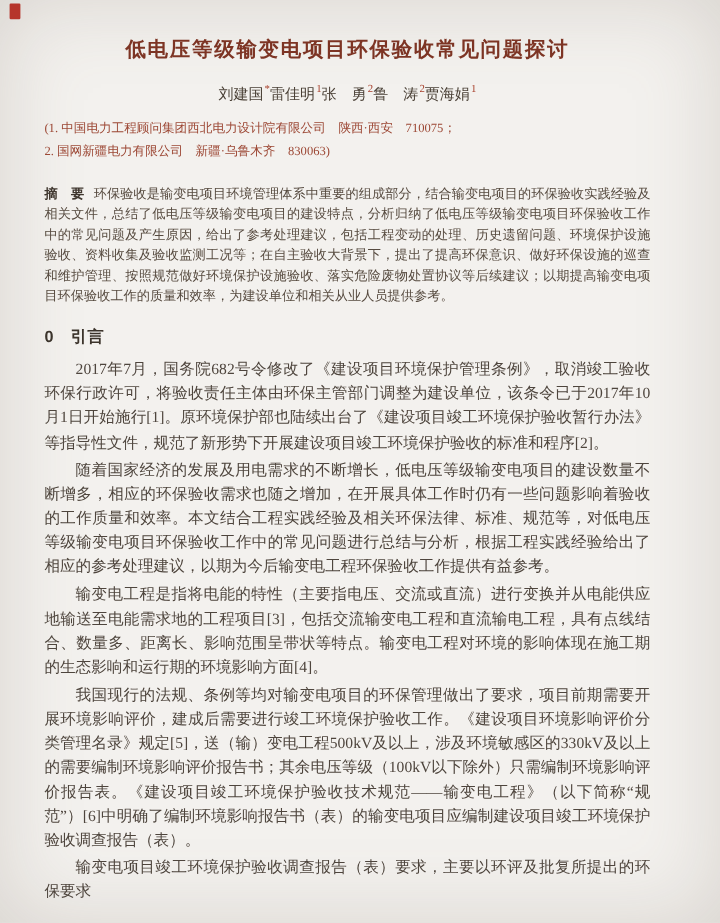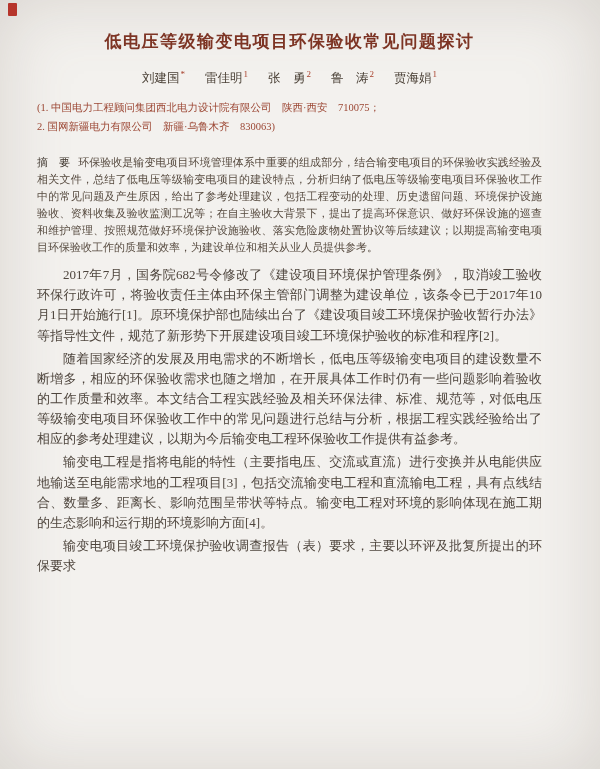--- a/index.html
+++ b/index.html
@@ -18,35 +18,35 @@
   .red-mark{
     position:absolute;left:8px;top:3px;width:9px;height:13px;
     background:#b6352b;border-radius:1px;
   }
   .title{
     font-family:"Liberation Sans","DejaVu Sans",sans-serif;
     font-size:17px;font-weight:bold;text-align:center;
     color:#7d3424;margin:10px 0 16px;letter-spacing:1.5px;
   }
   .authors{
-    display:flex;justify-content:center;gap:20px;
+    display:flex;justify-content:center;
     font-size:12.5px;color:#4a4036;margin-bottom:12px;
   }
   .author{white-space:nowrap;}
   .author sup{color:#a8402c;font-size:9px;margin-left:1px;}
   .affil{
     text-align:left;font-size:10.5px;color:#9c4734;
     line-height:1.75;margin-bottom:18px;font-style:normal;
   }
   .abstract{
     font-size:11px;line-height:1.55;text-align:justify;
     color:#564a3f;margin:0 0 9px;
   }
   .abstract .label{
-    font-weight:normal;color:#3f362e;margin-right:8px;
+    font-weight:bold;color:#3f362e;margin-right:8px;
     font-family:"Liberation Sans","DejaVu Sans",sans-serif;
   }
   .keywords{font-size:11px;margin:0 0 14px;color:#473e35;}
   .keywords .label{
     font-weight:bold;margin-right:10px;color:#3f362e;
     font-family:"Liberation Sans","DejaVu Sans",sans-serif;
   }
   h2.sec{
     font-family:"Liberation Sans","DejaVu Sans",sans-serif;
     font-size:13.5px;font-weight:bold;color:#3c342c;
@@ -75,19 +75,21 @@
   </div>
 
   <div class="affil">
     <div>(1. 中国电力工程顾问集团西北电力设计院有限公司　陕西·西安　710075；</div>
     <div>2. 国网新疆电力有限公司　新疆·乌鲁木齐　830063)</div>
   </div>
 
   <p class="abstract"><span class="label">摘　要</span><span>环保验收是输变电项目环境管理体系中重要的组成部分，结合输变电项目的环保验收实践经验及相关文件，总结了低电压等级输变电项目的建设特点，分析归纳了低电压等级输变电项目环保验收工作中的常见问题及产生原因，给出了参考处理建议，包括工程变动的处理、历史遗留问题、环境保护设施验收、资料收集及验收监测工况等；在自主验收大背景下，提出了提高环保意识、做好环保设施的巡查和维护管理、按照规范做好环境保护设施验收、落实危险废物处置协议等后续建议；以期提高输变电项目环保验收工作的质量和效率，为建设单位和相关从业人员提供参考。</span></p>
 
 
+  <h2 class="sec">0　引言</h2>
   <p class="body-p">2017年7月，国务院682号令修改了《建设项目环境保护管理条例》，取消竣工验收环保行政许可，将验收责任主体由环保主管部门调整为建设单位，该条令已于2017年10月1日开始施行[1]。原环境保护部也陆续出台了《建设项目竣工环境保护验收暂行办法》等指导性文件，规范了新形势下开展建设项目竣工环境保护验收的标准和程序[2]。</p>
   <p class="body-p">随着国家经济的发展及用电需求的不断增长，低电压等级输变电项目的建设数量不断增多，相应的环保验收需求也随之增加，在开展具体工作时仍有一些问题影响着验收的工作质量和效率。本文结合工程实践经验及相关环保法律、标准、规范等，对低电压等级输变电项目环保验收工作中的常见问题进行总结与分析，根据工程实践经验给出了相应的参考处理建议，以期为今后输变电工程环保验收工作提供有益参考。</p>
 
   <p class="body-p">输变电工程是指将电能的特性（主要指电压、交流或直流）进行变换并从电能供应地输送至电能需求地的工程项目[3]，包括交流输变电工程和直流输电工程，具有点线结合、数量多、距离长、影响范围呈带状等特点。输变电工程对环境的影响体现在施工期的生态影响和运行期的环境影响方面[4]。</p>
+  <p class="body-p">我国现行的法规、条例等均对输变电项目的环保管理做出了要求，项目前期需要开展环境影响评价，建成后需要进行竣工环境保护验收工作。《建设项目环境影响评价分类管理名录》规定[5]，送（输）变电工程500kV及以上，涉及环境敏感区的330kV及以上的需要编制环境影响评价报告书；其余电压等级（100kV以下除外）只需编制环境影响评价报告表。《建设项目竣工环境保护验收技术规范——输变电工程》（以下简称“规范”）[6]中明确了编制环境影响报告书（表）的输变电项目应编制建设项目竣工环境保护验收调查报告（表）。</p>
   <p class="body-p">输变电项目竣工环境保护验收调查报告（表）要求，主要以环评及批复所提出的环保要求</p>
 
 </div>
 
 </body></html>

